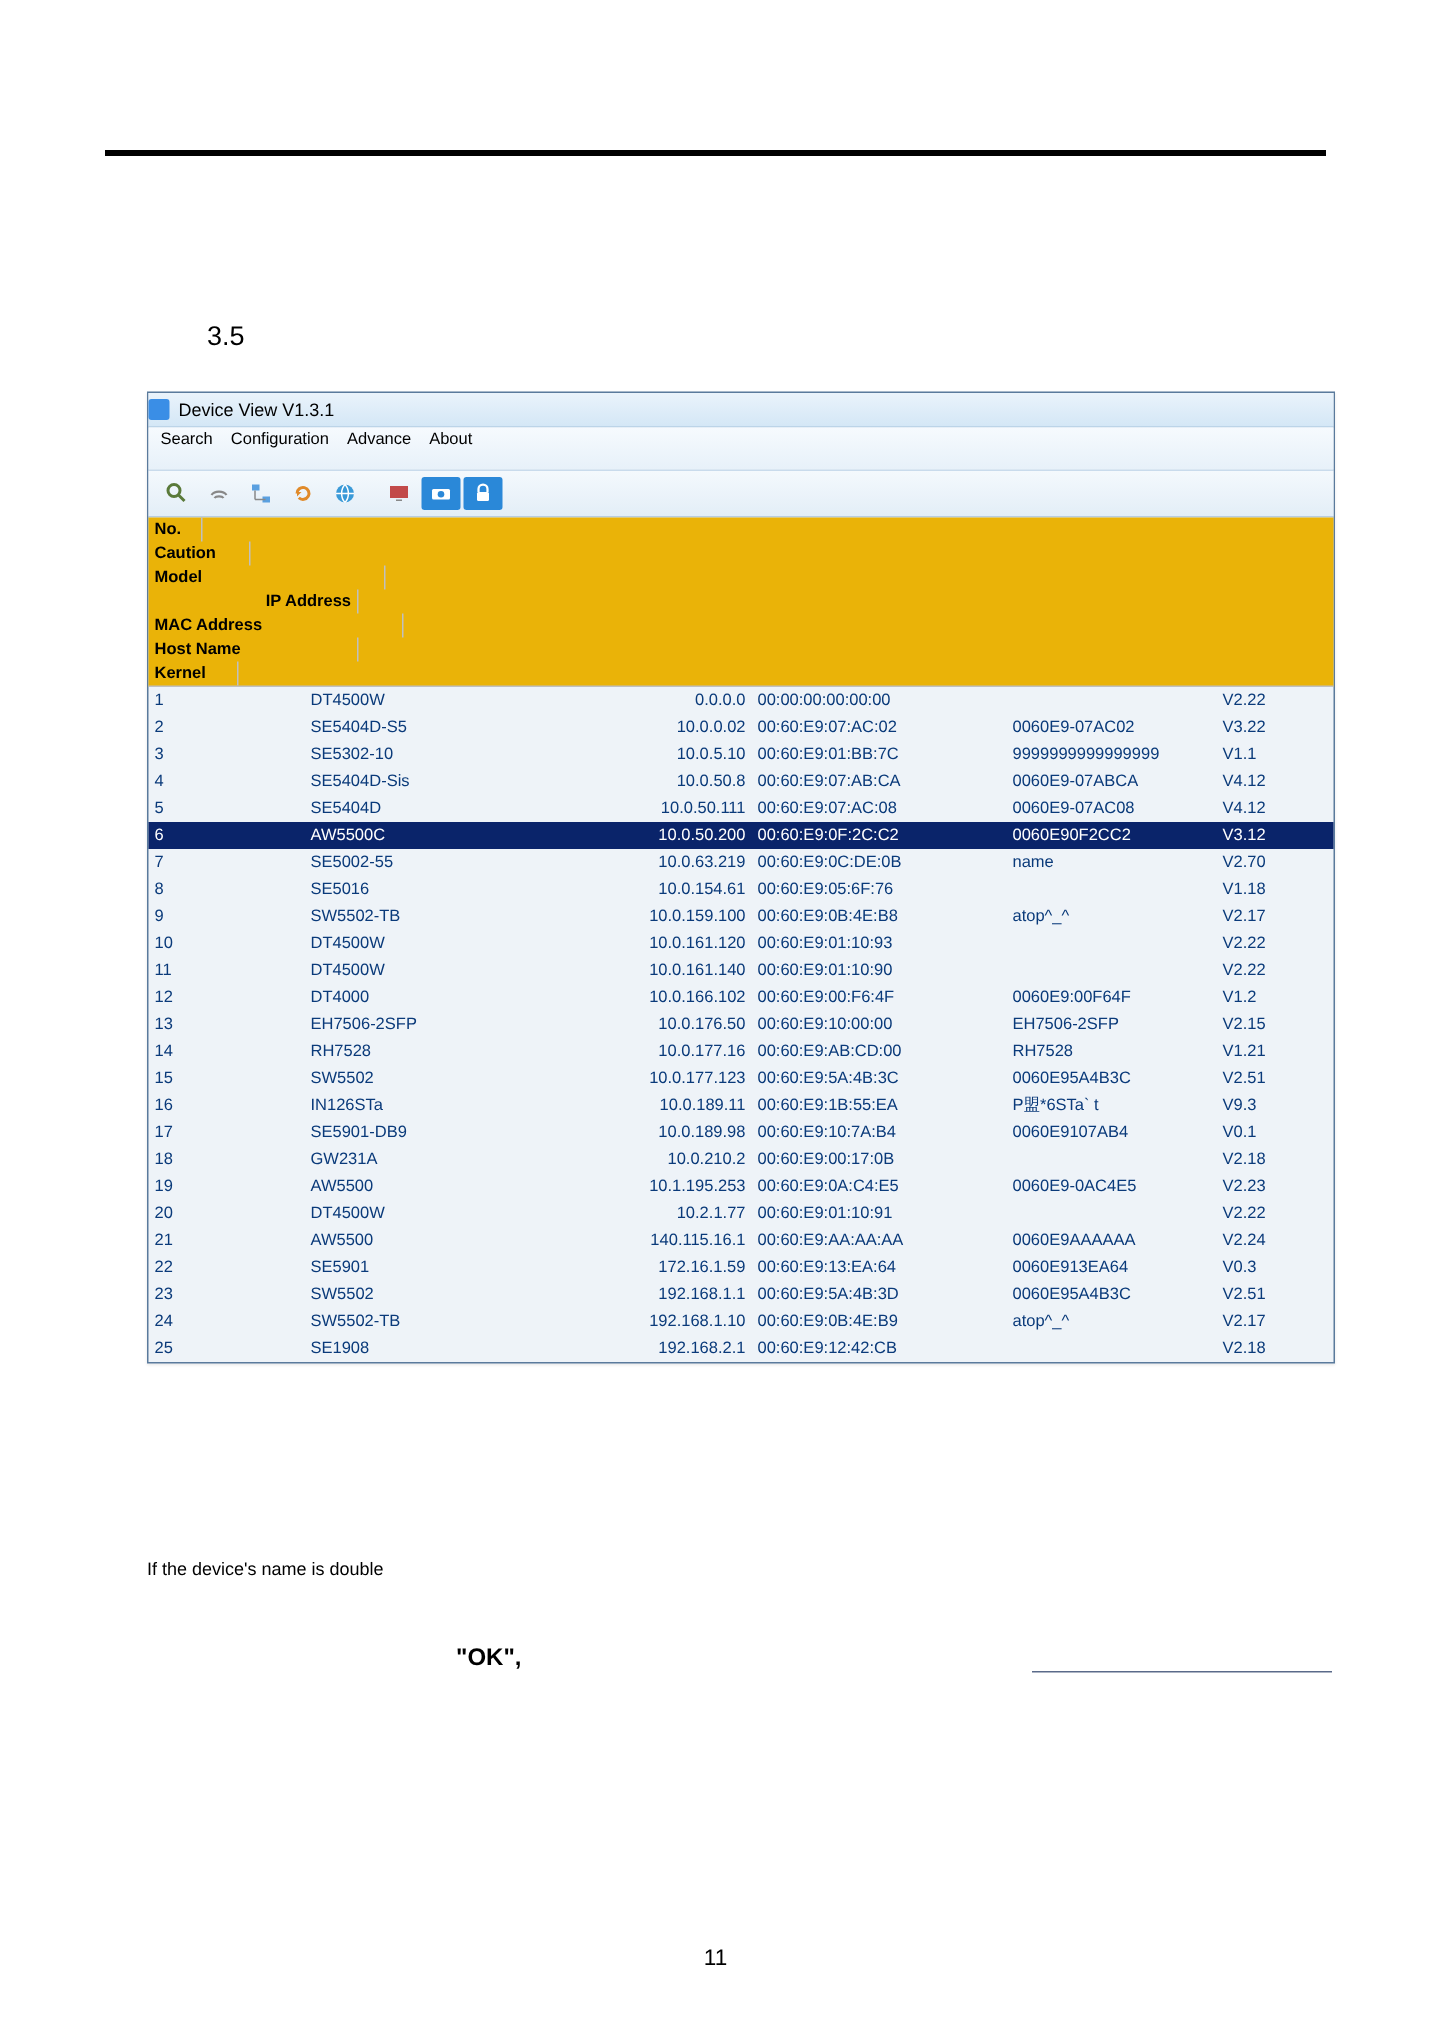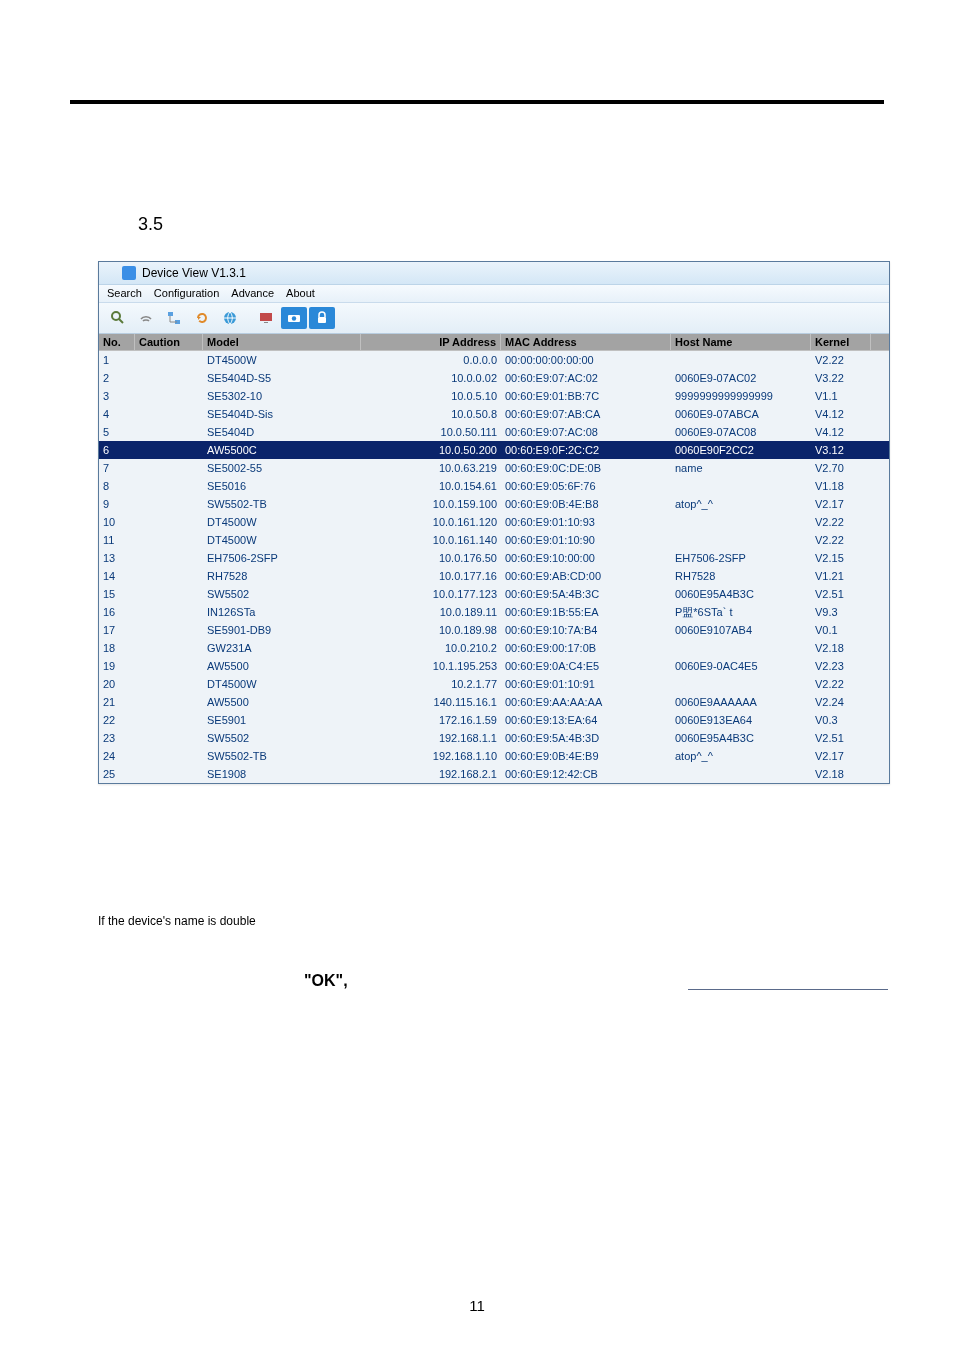--- a/index.html
+++ b/index.html
@@ -37,35 +37,35 @@
     background: #eef3f8;
     font-size: 11px;
     box-shadow: 0 1px 2px rgba(0,0,0,.1);
   }
   .titlebar {
     height: 22px;
     display: flex;
     align-items: center;
     background: linear-gradient(#eaf3fb,#d4e7f6);
     border-bottom: 1px solid #bcd4e8;
-    padding: 0 23px;
+    padding: 0 0;
     font-size: 12px;
     color: #000;
   }
   .title-icon {
     width: 14px; height: 14px;
     background: #3a8ee6;
     margin-right: 6px;
     border-radius: 2px;
     display: inline-block;
   }
   .menubar {
     display: flex;
     gap: 12px;
-    padding: 2px 8px 3px 8px;
+    padding: 2px 8px 14px 8px;
     background: linear-gradient(#f6fafe,#e7f1f9);
     border-bottom: 1px solid #c9dbec;
   }
   .menubar span {
     color: #000;
   }
   .toolbar {
     display: flex;
     align-items: center;
     gap: 2px;
@@ -75,24 +75,25 @@
   }
   .tbtn {
     width: 26px; height: 22px;
     display: inline-flex;
     align-items: center; justify-content: center;
     border-radius: 2px;
   }
   .tbtn svg { width: 16px; height: 16px; }
   .header-row {
     display: flex;
-    background: #a3a3a3;
+    background: #eab308;
     border-bottom: 1px solid #c0c0c0;
     font-weight: bold;
     color: #000;
+    flex-direction: column;
   }
   .cell {
     padding: 2px 4px;
     box-sizing: border-box;
     white-space: nowrap;
     overflow: hidden;
     text-overflow: ellipsis;
     border-right: 1px solid #d6d6d6;
   }
   .header-row .cell { border-right: 1px solid #c0c0c0; }
@@ -325,20 +326,29 @@
         <div class="row">
           <div class="cell c-no">11</div>
           <div class="cell c-cau"></div>
           <div class="cell c-mod">DT4500W</div>
           <div class="cell c-ip">10.0.161.140</div>
           <div class="cell c-mac">00:60:E9:01:10:90</div>
           <div class="cell c-host"></div>
           <div class="cell c-ker">V2.22</div>
         </div>
         <div class="row">
+          <div class="cell c-no">12</div>
+          <div class="cell c-cau"></div>
+          <div class="cell c-mod">DT4000</div>
+          <div class="cell c-ip">10.0.166.102</div>
+          <div class="cell c-mac">00:60:E9:00:F6:4F</div>
+          <div class="cell c-host">0060E9:00F64F</div>
+          <div class="cell c-ker">V1.2</div>
+        </div>
+        <div class="row">
           <div class="cell c-no">13</div>
           <div class="cell c-cau"></div>
           <div class="cell c-mod">EH7506-2SFP</div>
           <div class="cell c-ip">10.0.176.50</div>
           <div class="cell c-mac">00:60:E9:10:00:00</div>
           <div class="cell c-host">EH7506-2SFP</div>
           <div class="cell c-ker">V2.15</div>
         </div>
         <div class="row">
           <div class="cell c-no">14</div>

